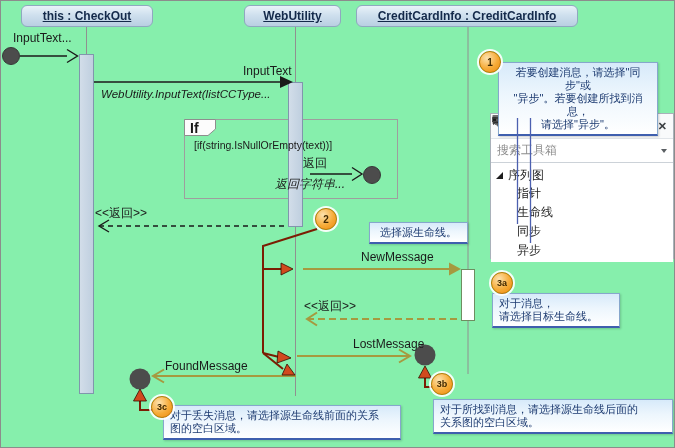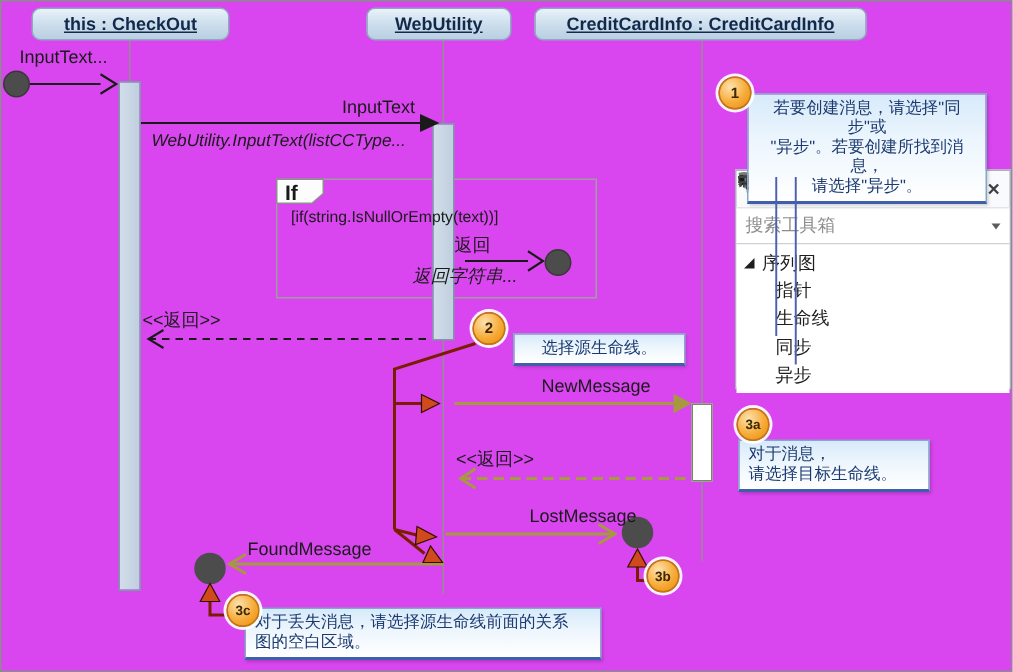--- a/index.html
+++ b/index.html
@@ -1,16 +1,16 @@
 <!DOCTYPE html>
 <html><head>
 <meta charset="utf-8">
 <style>
   html,body{margin:0;padding:0;background:#fff;}
-  #stage{position:relative;width:675px;height:448px;background:#d946ef;border:1px solid #8c8c8c;
+  #stage{position:relative;width:675px;height:448px;background:#86efac;border:1px solid #8c8c8c;
          box-sizing:border-box;overflow:hidden;font-family:"Liberation Sans",sans-serif;}
   svg{position:absolute;left:0;top:0;pointer-events:none;}
   #svg-base{z-index:1;}
   #svg-arrows{z-index:4;}
   #svg-tails{z-index:30;}
 
   .header{position:absolute;top:4px;height:22px;z-index:3;box-sizing:border-box;
           background:linear-gradient(180deg,#e9f2f9 0%,#cfe0ee 45%,#b9cfe2 100%);
           border:1px solid #8fa8bf;border-radius:6px;display:flex;align-items:center;justify-content:center;
           font-size:12px;font-weight:bold;color:#13294a;text-decoration:underline;white-space:nowrap;}
@@ -120,21 +120,21 @@
     <g fill="#d14a1d" stroke="#330d00" stroke-width="0.8">
       <polygon points="280,262 292,268 280,274"></polygon>
       <polygon points="277,350 290,357 276,362"></polygon>
       <polygon points="294,374 281,374 286,363"></polygon>
       <polygon points="424,365 417.5,377 430.5,377"></polygon>
       <polygon points="139,388 132.5,400 145.5,400"></polygon>
     </g>
   </svg>
 
   <div class="lbl" style="left:12px;top:30px;">InputText...</div>
-  <div class="lbl" style="left:227px;top:63px;">InputText</div>
+  <div class="lbl" style="left:242px;top:63px;">InputText</div>
   <div class="lbl italic" style="left:100px;top:87px;font-size:11.5px;">WebUtility.InputText(listCCType...</div>
   <div class="lbl" style="left:189px;top:119px;font-size:14px;font-weight:bold;">If</div>
   <div class="lbl" style="left:193px;top:138px;font-size:10.5px;">[if(string.IsNullOrEmpty(text))]</div>
   <div class="lbl" style="left:302px;top:154px;">返回</div>
   <div class="lbl italic" style="left:274px;top:175px;">返回字符串...</div>
   <div class="lbl" style="left:94px;top:204px;">&lt;&lt;返回&gt;&gt;</div>
   <div class="lbl" style="left:360px;top:249px;">NewMessage</div>
   <div class="lbl" style="left:303px;top:297px;">&lt;&lt;返回&gt;&gt;</div>
   <div class="lbl" style="left:352px;top:336px;">LostMessage</div>
   <div class="lbl" style="left:164px;top:358px;">FoundMessage</div>
@@ -209,26 +209,30 @@
         <span>异步</span>
       </div>
     </div>
   </div>
 
   <div class="balloon center" style="left:497px;top:61px;width:160px;">
     <span>若要创建消息，请选择"同步"或</span>
     <span>"异步"。若要创建所找到消息，</span>
     <span>请选择"异步"。</span>
   </div>
-  <div class="balloon center" style="left:341px;top:221px;width:115px;">
+  <div class="balloon center" style="left:368px;top:221px;width:99px;">
     <span>选择源生命线。</span>
   </div>
   <div class="balloon" style="left:491px;top:292px;width:128px;">
     <span>对于消息，</span>
     <span>请选择目标生命线。</span>
+  </div>
+  <div class="balloon" style="left:432px;top:398px;width:240px;">
+    <span>对于所找到消息，请选择源生命线后面的</span>
+    <span>关系图的空白区域。</span>
   </div>
   <div class="balloon" style="left:162px;top:404px;width:238px;">
     <span>对于丢失消息，请选择源生命线前面的关系</span>
     <span>图的空白区域。</span>
   </div>
 
   <div class="badge" style="left:478px;top:50px;">1</div>
   <div class="badge" style="left:314px;top:207px;">2</div>
   <div class="badge small" style="left:490px;top:271px;">3a</div>
   <div class="badge small" style="left:430px;top:372px;">3b</div>

